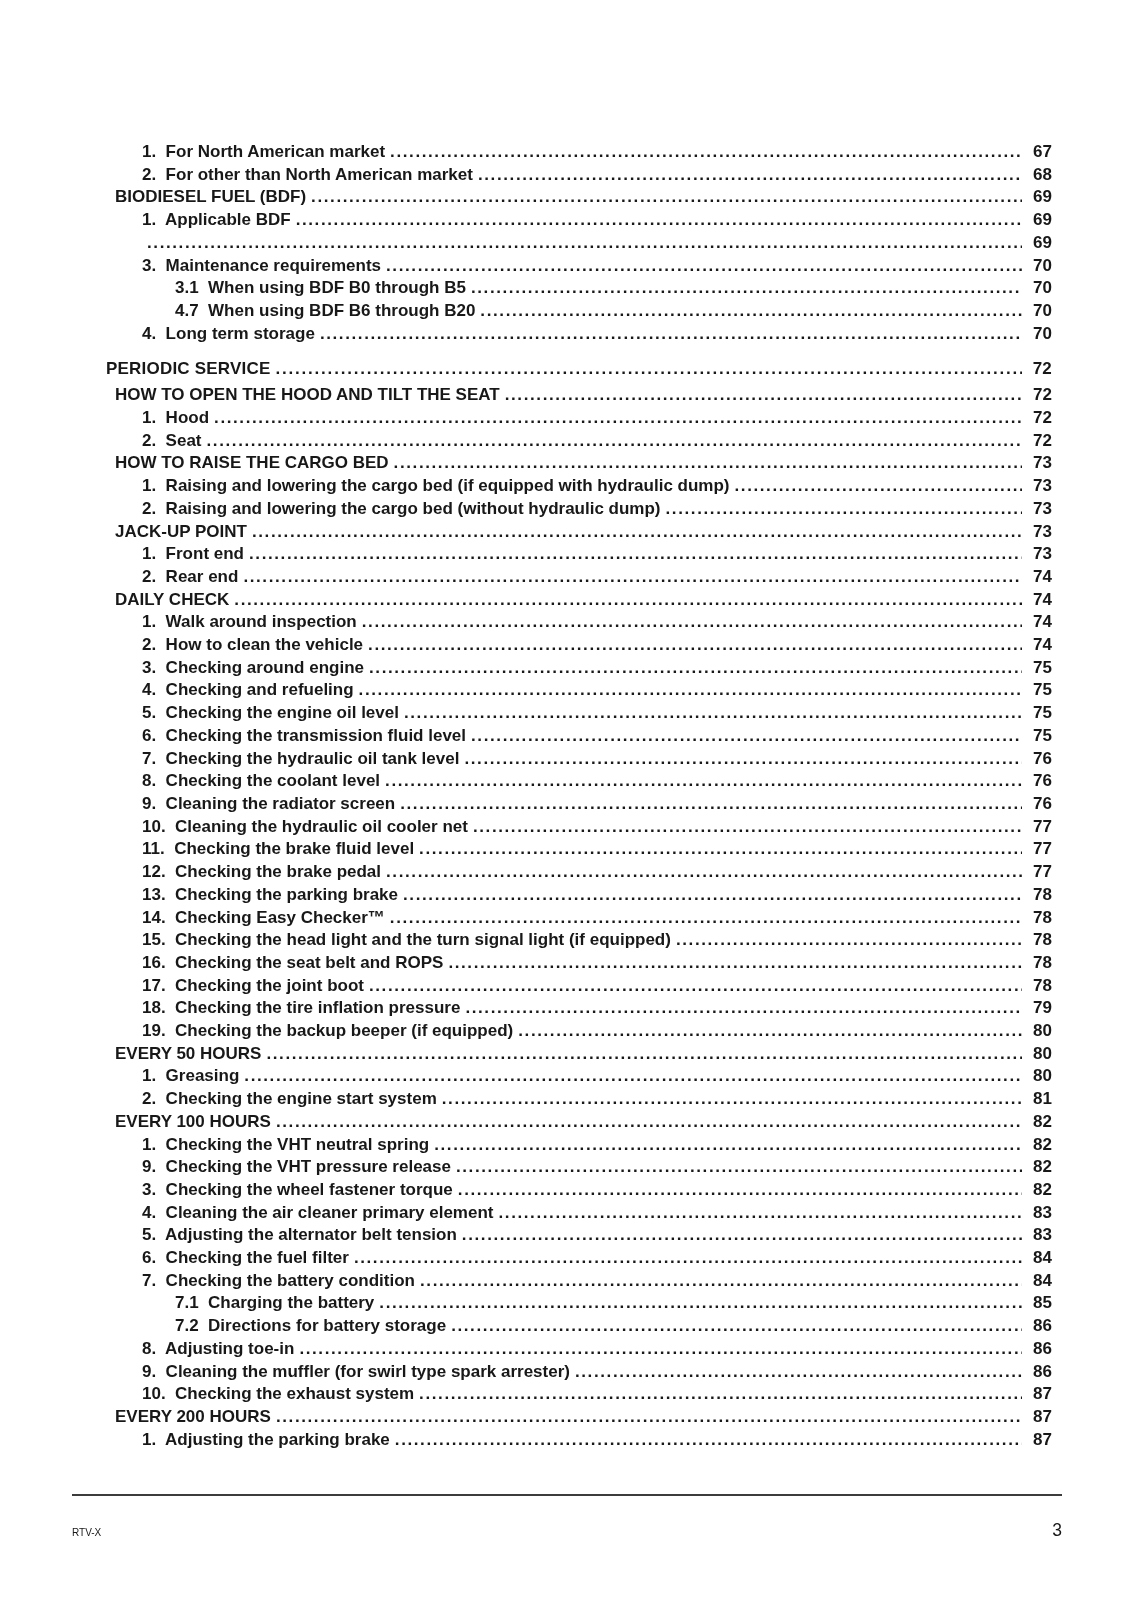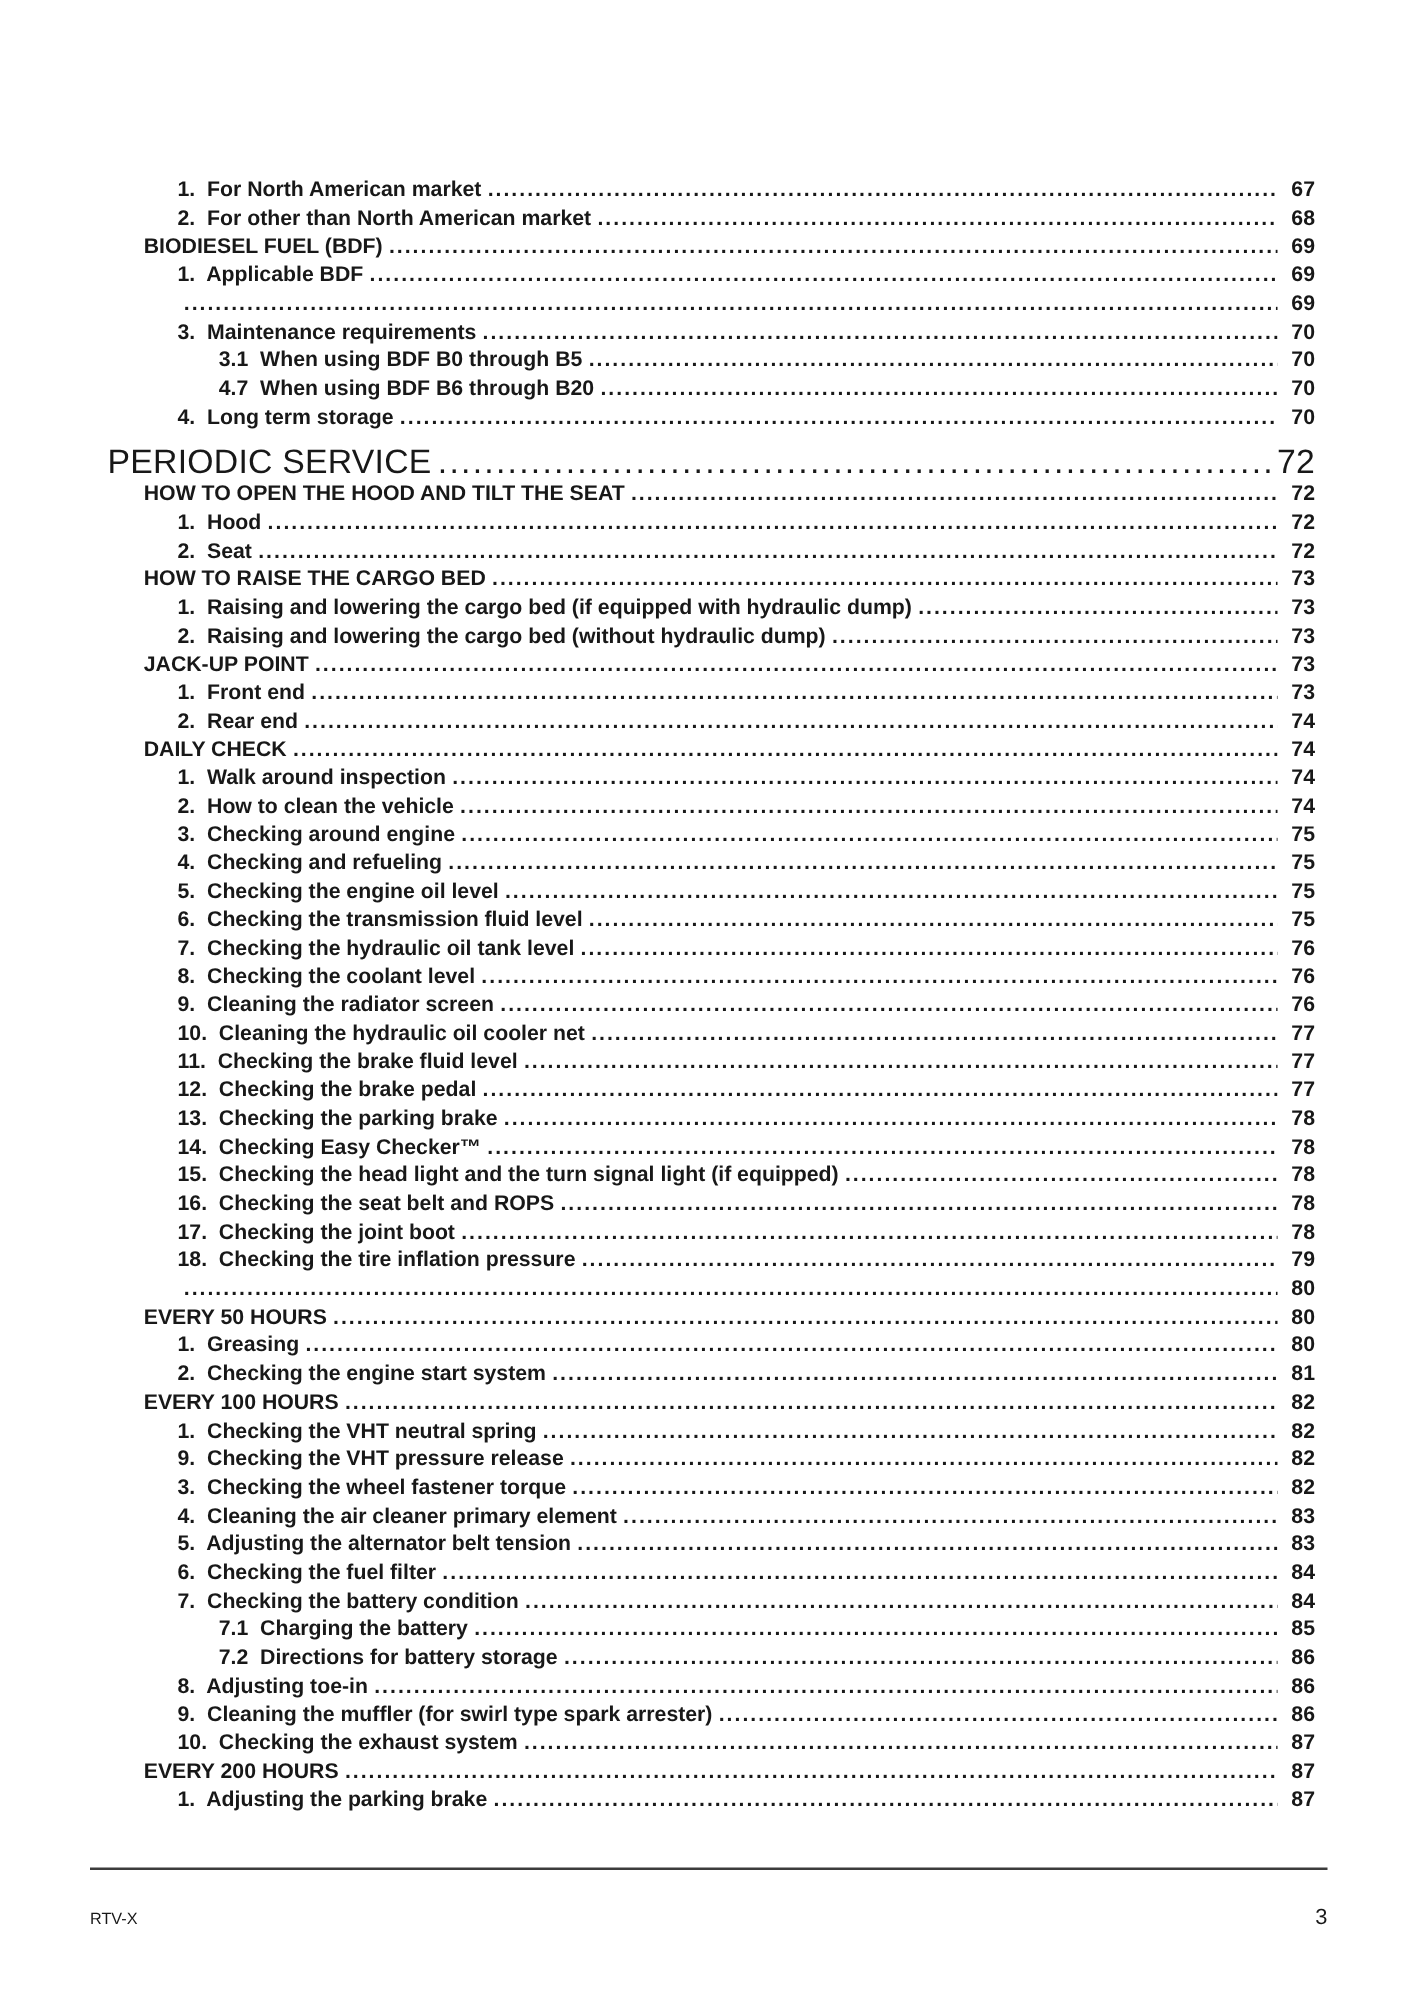--- a/index.html
+++ b/index.html
@@ -20,25 +20,26 @@
   .row {
     display: flex;
     align-items: baseline;
     font-size: 17px;
     line-height: 22.7px;
     white-space: nowrap;
     font-weight: bold;
   }
   .row .label { white-space: pre; }
   .lvl0 {
-    font-weight: normal;
-    font-size: 27px;
+    font-weight: bold;
+    font-size: 17px;
     line-height: 30px;
     margin-top: 9px;
     letter-spacing: 0.2px;
+    margin-left: 20px;
   }
   .lvl1 { padding-left: 29px; }
   .lvl2 { padding-left: 56px; }
   .lvl3 { padding-left: 89px; }
 
   .leader {
     flex: 1 1 auto;
     overflow: hidden;
     margin-left: 5px;
     margin-right: 4px;
@@ -64,21 +65,21 @@
     background: #3c3c3c;
   }
   .footer-row {
     position: absolute;
     left: 72px; right: 69px;
     top: 1503px;
     display: flex;
     justify-content: space-between;
     align-items: baseline;
   }
-  .footer-left { font-size: 13px; margin-top: 24px; }
+  .footer-left { font-size: 10px; margin-top: 24px; }
   .footer-page { font-size: 17.5px; }
 </style>
 </head>
 <body>
 
 <div class="page">
   <main class="toc">
       <div class="row lvl2">
         <span class="label">1.  For North American market</span>
         <span class="leader"></span>
@@ -262,20 +263,21 @@
         <span class="label">17.  Checking the joint boot</span>
         <span class="leader"></span>
         <span class="pagenum">78</span>
       </div>
       <div class="row lvl2">
         <span class="label">18.  Checking the tire inflation pressure</span>
         <span class="leader"></span>
         <span class="pagenum">79</span>
       </div>
       <div class="row lvl2">
+        <span class="label">19.  Checking the backup beeper (if equipped)</span>
         <span class="leader"></span>
         <span class="pagenum">80</span>
       </div>
       <div class="row lvl1">
         <span class="label">EVERY 50 HOURS</span>
         <span class="leader"></span>
         <span class="pagenum">80</span>
       </div>
       <div class="row lvl2">
         <span class="label">1.  Greasing</span>

